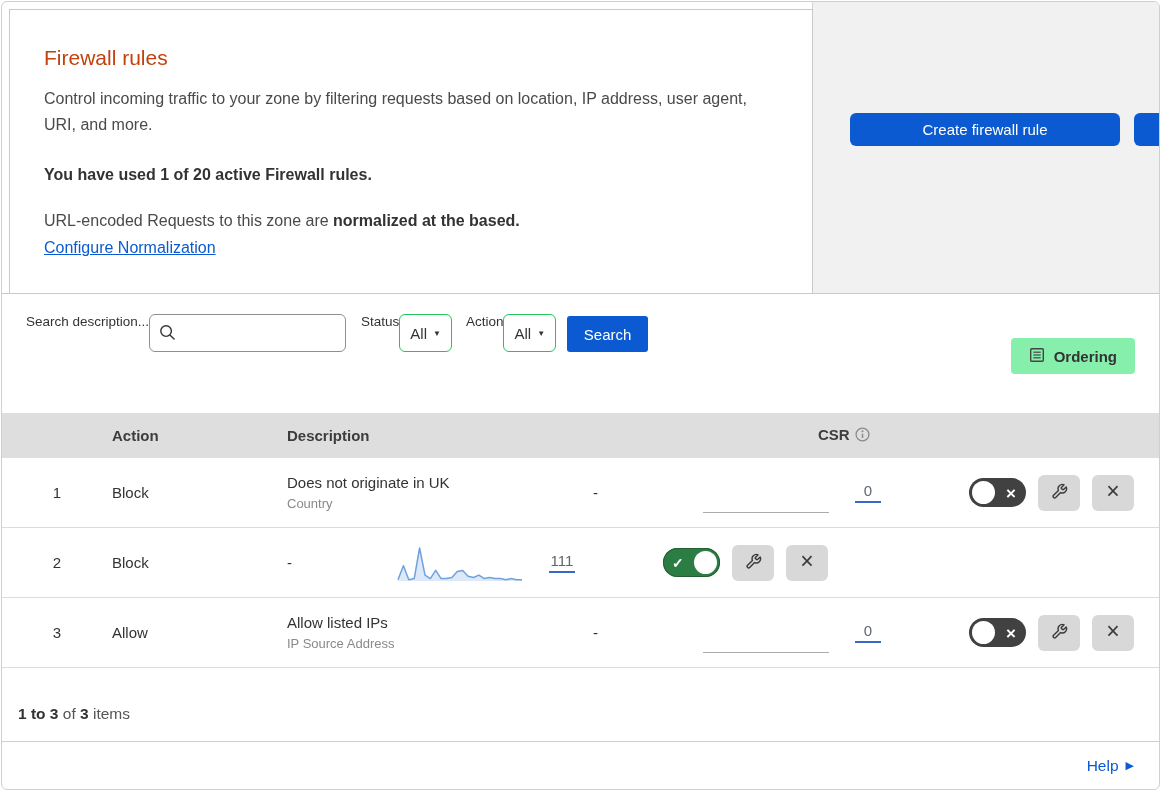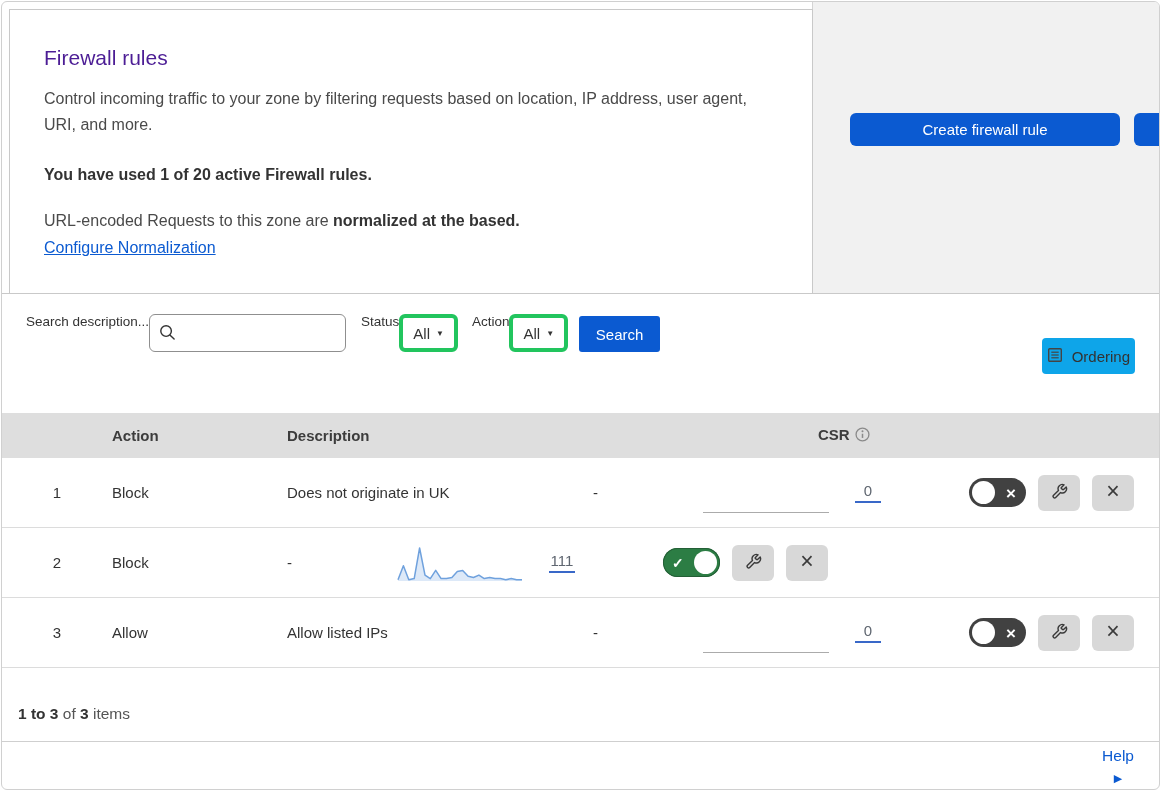--- a/index.html
+++ b/index.html
@@ -3,42 +3,42 @@
 <meta charset="utf-8">
 <style>
   * { margin:0; padding:0; box-sizing:border-box; }
   html,body { width:1161px; height:791px; background:#fff; font-family:"Liberation Sans","DejaVu Sans",sans-serif; color:#333; }
   .page { position:relative; width:1159px; height:789px; margin:1px; border:1px solid #d0d0d0; border-radius:6px; background:#fff; overflow:hidden; }
 
   
   .top { position:relative; height:292px; border-bottom:1px solid #c9c9c9; }
   .gray-panel { position:absolute; top:0; left:810px; right:0; bottom:0; background:#f1f1f1; border-left:1px solid #d4d4d4; }
   .intro-card { position:absolute; top:7px; left:7px; width:804px; bottom:0; background:#fff; border:1px solid #c9c9c9; border-bottom:none; padding:36px 36px 0 34px; }
-  .intro-card h1 { font-size:21px; font-weight:500; color:#4c1d95; margin-bottom:16px; }
+  .intro-card h1 { font-size:21px; font-weight:500; color:#c2410c; margin-bottom:16px; }
   .intro-card .desc { font-size:16px; line-height:26px; color:#4a4a4a; max-width:720px; }
   .intro-card .usage { font-size:16px; font-weight:700; color:#333; margin-top:28px; }
   .intro-card .norm { font-size:16px; color:#4a4a4a; margin-top:28px; }
   .intro-card .norm b { color:#333; }
   .link { color:#0b5ad1; text-decoration:underline; cursor:pointer; }
   .intro-card .norm-link { display:inline-block; font-size:16px; margin-top:9px; }
   .btn-primary { display:block; width:270px; height:33px; background:#0b5ad1; color:#fff; font-size:15px; border:none; border-radius:6px; cursor:pointer; font-family:inherit; }
   .panel-buttons { position:absolute; top:111px; left:37px; display:flex; flex-direction:row; gap:14px; }
 
   
   .filterbar { position:relative; height:119px; padding:20px 24px 0 24px; }
   .filter-row { display:flex; align-items:flex-end; }
   .fgroup { display:flex; flex-direction:row; }
   .flabel { font-size:13.5px; color:#333; margin-bottom:7px; }
   .search-box { position:relative; width:197px; height:38px; }
   .search-box input { width:100%; height:100%; border:1px solid #8f8f8f; border-radius:6px; padding:0 10px 0 34px; font-size:14px; font-family:inherit; outline:none; background:#fff; }
   .search-glyph { position:absolute; left:10px; top:10px; }
-  .dropdown { height:38px; border:4px solid #22c55e; border-radius:6px; background:#fff; padding:0 10px; font-size:15px; color:#333; display:flex; align-items:center; gap:6px; cursor:pointer; font-family:inherit; }
+  .dropdown { height:38px; border:1px solid #22c55e; border-radius:6px; background:#fff; padding:0 10px; font-size:15px; color:#333; display:flex; align-items:center; gap:6px; cursor:pointer; font-family:inherit; }
   .dropdown .caret { font-size:8px; color:#333; }
   .btn-search { margin-left:11px; width:81px; height:36px; background:#0b5ad1; color:#fff; font-size:15px; border:none; border-radius:3px; cursor:pointer; font-family:inherit; }
-  .btn-ordering { position:absolute; right:24px; top:44px; height:36px; padding:0 5px; background:#0ea5e9; border:none; border-radius:4px; font-size:15px; color:#333; display:flex; align-items:center; gap:9px; cursor:pointer; font-family:inherit; }
+  .btn-ordering { position:absolute; right:24px; top:44px; height:36px; padding:0 18px; background:#86efac; border:none; border-radius:4px; font-size:15px; color:#333; display:flex; align-items:center; gap:9px; cursor:pointer; font-family:inherit;font-weight:bold; }
 
   
   .thead { display:flex; align-items:center; height:45px; background:#dedede; font-size:15px; font-weight:600; color:#3d3d3d; }
   .trow { display:flex; align-items:center; height:70px; border-bottom:1px solid #dcdcdc; background:#fff; }
   .c-num { width:110px; text-align:center; font-size:15px; }
   .c-action { width:175px; font-size:15px; }
   .c-desc { flex:1; }
   .c-desc .title { font-size:15px; color:#333; }
   .c-desc .sub { font-size:13px; color:#8a8a8a; margin-top:5px; }
   .c-csr { width:110px; text-align:left; font-size:15px; }
@@ -59,21 +59,21 @@
   .toggle.on .knob { right:3px; }
   .toggle.on .sym-check { left:9px; font-size:14px; font-weight:700; }
 
   .iconbtn { width:42px; height:36px; background:#d8d8d8; border:none; border-radius:6px; cursor:pointer; display:flex; align-items:center; justify-content:center; color:#3a3a3a; }
   .iconbtn.close-x { font-size:23px; font-weight:400; line-height:1; padding-bottom:2px; }
 
   
   .tfoot { padding:37px 16px 18px 16px; font-size:15.5px; color:#555; }
   .tfoot b { color:#333; }
   .help-bar { border-top:1px solid #cfcfcf; height:48px; display:flex; align-items:center; justify-content:flex-end; padding-right:25px; }
-  .help-link { font-size:15.5px; color:#0b5ad1; text-decoration:none; cursor:pointer; display:flex; align-items:center; gap:7px;flex-direction:column; }
+  .help-link { font-size:15.5px; color:#0b5ad1; text-decoration:none; cursor:pointer; display:flex; align-items:center; gap:7px; }
   .help-link .arrow { font-size:11px; }
 </style>
 </head>
 <body>
 
 <div class="page">
 
   <div class="top">
     <div class="gray-panel">
       <div class="panel-buttons">
@@ -143,20 +143,21 @@
             <circle cx="7" cy="4" r="0.95" fill="#8a8a8a"></circle>
           </svg></span></div>
     <div class="c-controls"></div>
   </div>
 
   <div class="trow">
     <div class="c-num">1</div>
     <div class="c-action">Block</div>
     <div class="c-desc">
       <div class="title">Does not originate in UK</div>
+      <div class="sub">Country</div>
     </div>
     <div class="c-csr">-</div>
     <div class="c-activity">
       <div class="spark-flat"></div>
       <a class="count">0</a>
     </div>
     <div class="c-controls">
       <button class="toggle off">
           <span class="knob"></span>
           <span class="sym sym-x">×</span>
@@ -197,20 +198,21 @@
           <span>×</span>
         </button>
     </div>
   </div>
 
   <div class="trow">
     <div class="c-num">3</div>
     <div class="c-action">Allow</div>
     <div class="c-desc">
       <div class="title">Allow listed IPs</div>
+      <div class="sub">IP Source Address</div>
     </div>
     <div class="c-csr">-</div>
     <div class="c-activity">
       <div class="spark-flat"></div>
       <a class="count">0</a>
     </div>
     <div class="c-controls">
       <button class="toggle off">
           <span class="knob"></span>
           <span class="sym sym-x">×</span>

